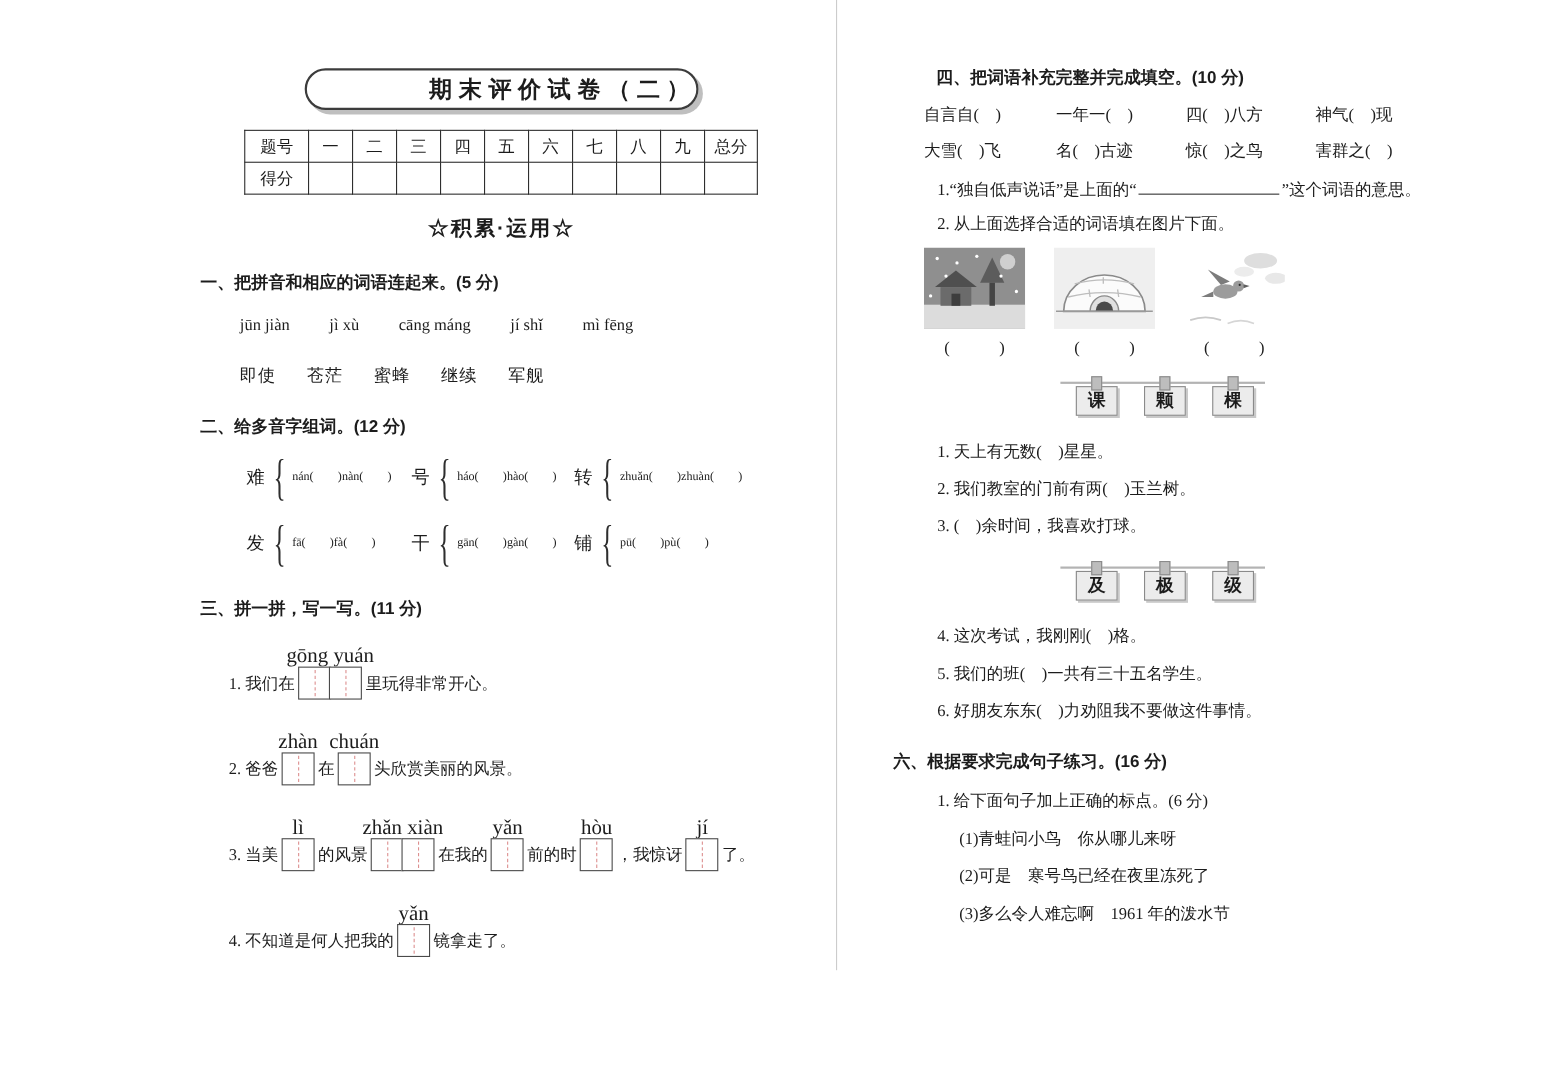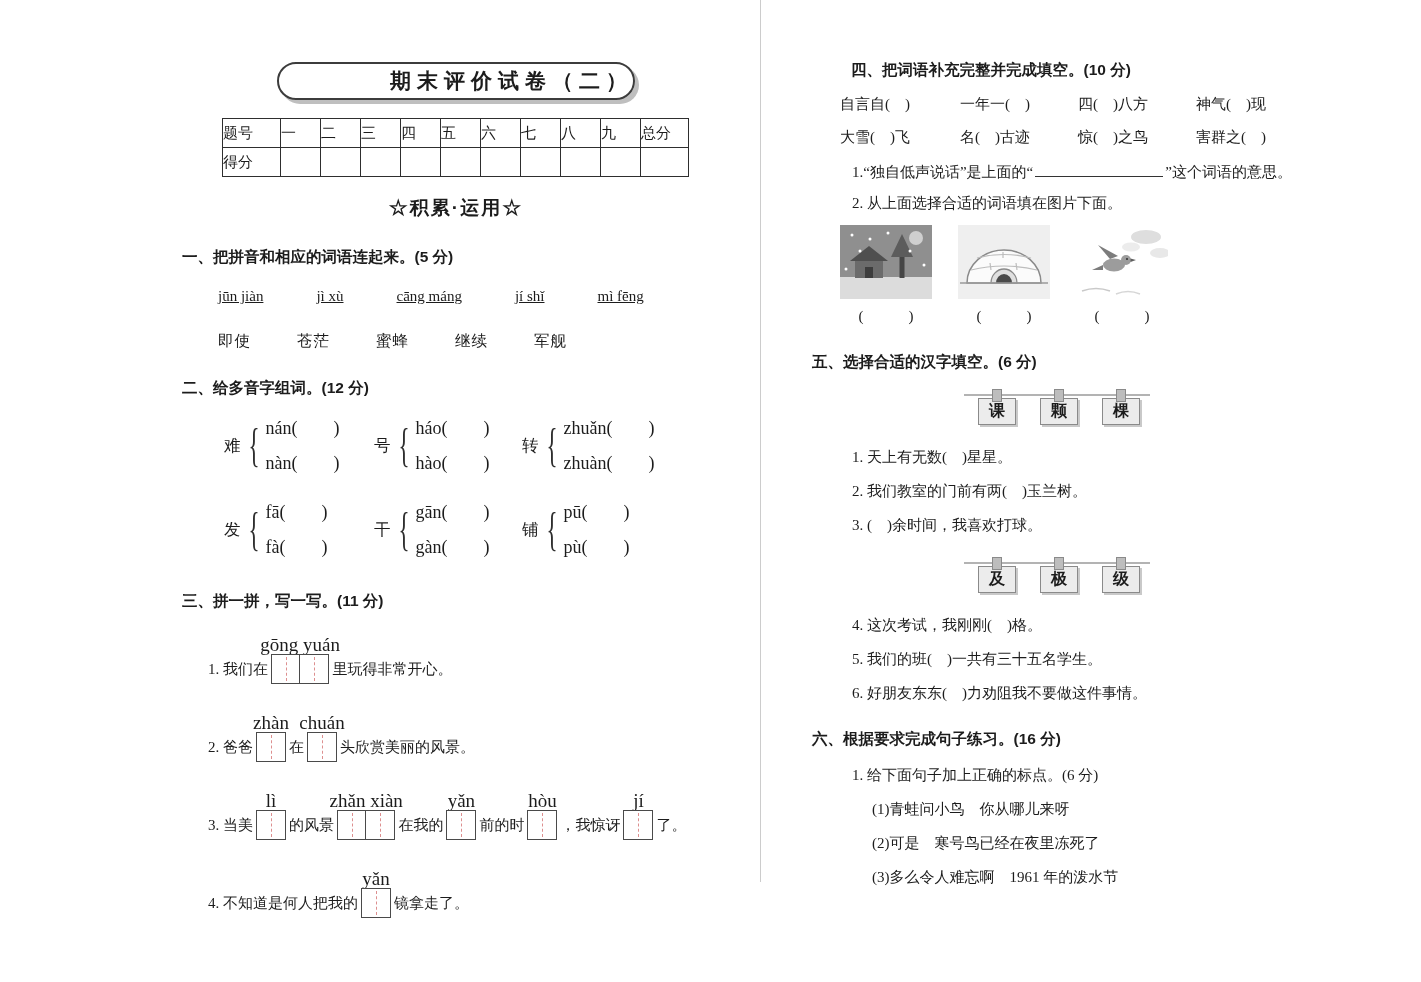--- a/index.html
+++ b/index.html
@@ -19,46 +19,46 @@
   .title-box {
     width:358px; height:38px; margin:0 auto;
     border:2px solid #3c3c3c; border-radius:19px;
     box-shadow:4px 4px 0 #bfbfbf;
     display:flex; align-items:center; justify-content:flex-end;
     font-family:"Liberation Sans", sans-serif; font-weight:bold;
     font-size:21px; letter-spacing:6px;
   }
 
   .score-table { border-collapse:collapse; margin:18px 0 0 40px; font-size:15px; }
-  .score-table td { border:1.6px solid #2e2e2e; height:29px; width:40px; text-align:left; vertical-align:middle; padding:0; }
+  .score-table td { border:1.6px solid #2e2e2e; height:29px; width:40px; text-align:center; vertical-align:middle; padding:0; }
   .score-table td:first-child { width:58px; }
   .score-table td:last-child  { width:48px; }
 
   .part-heading {
     text-align:center; margin-top:18px;
     font-family:"Liberation Sans", sans-serif; font-weight:bold;
     font-size:19px; letter-spacing:2px;
   }
 
   .qtitle { font-family:"Liberation Sans", sans-serif; font-weight:bold; font-size:15.5px; margin-top:26px; }
   .right-page .qtitle.first { margin-top:0;margin-left:39px; }
 
-  .pinyin-row { display:flex; gap:53px; margin:20px 0 0 36px; font-size:15px;text-decoration:underline; }
-  .words-row  { display:flex; gap:46px; margin:26px 0 0 36px; font-size:15.5px; letter-spacing:1px; }
+  .pinyin-row { display:flex; gap:36px; margin:20px 0 0 36px; font-size:15px; }
+  .words-row  { display:flex; gap:28px; margin:26px 0 0 36px; font-size:15.5px; letter-spacing:1px; }
 
   .q2-grid { display:grid; grid-template-columns:150px 148px auto; row-gap:14px; margin:12px 0 0 42px; }
   .poly  { display:flex; align-items:center; }
   .pchar { font-size:16.5px; margin-right:1px; }
   .brace { display:inline-block; margin:0 1px; }
   .brace::before {
     content:"{"; display:inline-block; font-size:46px; font-weight:200;
     line-height:1; transform:scaleX(0.5); color:#2e2e2e;
     font-family:"Liberation Serif", serif;
   }
-  .preads { display:flex; flex-direction:column; font-size:18px; line-height:1.95; }
+  .preads { display:flex; flex-direction:row; font-size:11px; line-height:1.95; }
 
   .q3-sents > .sent:first-child { margin-top:42px; }
   .sent { display:flex; align-items:center; margin-left:26px; font-size:15px; white-space:nowrap; }
   .sent + .sent { margin-top:48px; }
   .bgrp { position:relative; display:inline-flex; margin:0 3px; }
   .ph   { position:absolute; top:-20px; left:50%; transform:translateX(-50%); font-size:19px; white-space:nowrap; }
   .wbox { width:30px; height:30px; border:1.6px solid #4a4a4a; position:relative; background:#fff; }
   .wbox + .wbox { margin-left:-1.6px; }
   .wbox::before { content:""; position:absolute; left:50%; top:2px; bottom:2px; border-left:1.3px dashed #dd8f8f; }
 
@@ -338,21 +338,20 @@
         <circle cx="50" cy="35" r="5" fill="#9c9c9c"></circle>
         <polygon points="54.5,33.5 60,35 54.5,37" fill="#5f5f5f"></polygon>
         <circle cx="51" cy="34" r="1" fill="#2e2e2e"></circle>
         <path d="M6 66 Q20 61 34 66" fill="none" stroke="#c9c9c9" stroke-width="1.5"></path>
         <path d="M40 69 Q52 64 64 69" fill="none" stroke="#d6d6d6" stroke-width="1.5"></path>
       </svg>
       <div class="figcap">(　　　)</div>
     </div>
   </div>
 
-  <div class="qtitle">五、选择合适的汉字填空。(6 分)</div>
   <div class="pegline">
     <span class="tag t0">课</span>
     <span class="tag t1">颗</span>
     <span class="tag t2">棵</span>
   </div>
   <p class="fill-item">1. 天上有无数(　)星星。</p>
   <p class="fill-item">2. 我们教室的门前有两(　)玉兰树。</p>
   <p class="fill-item">3. (　)余时间，我喜欢打球。</p>
   <div class="pegline second">
     <span class="tag t0">及</span>

